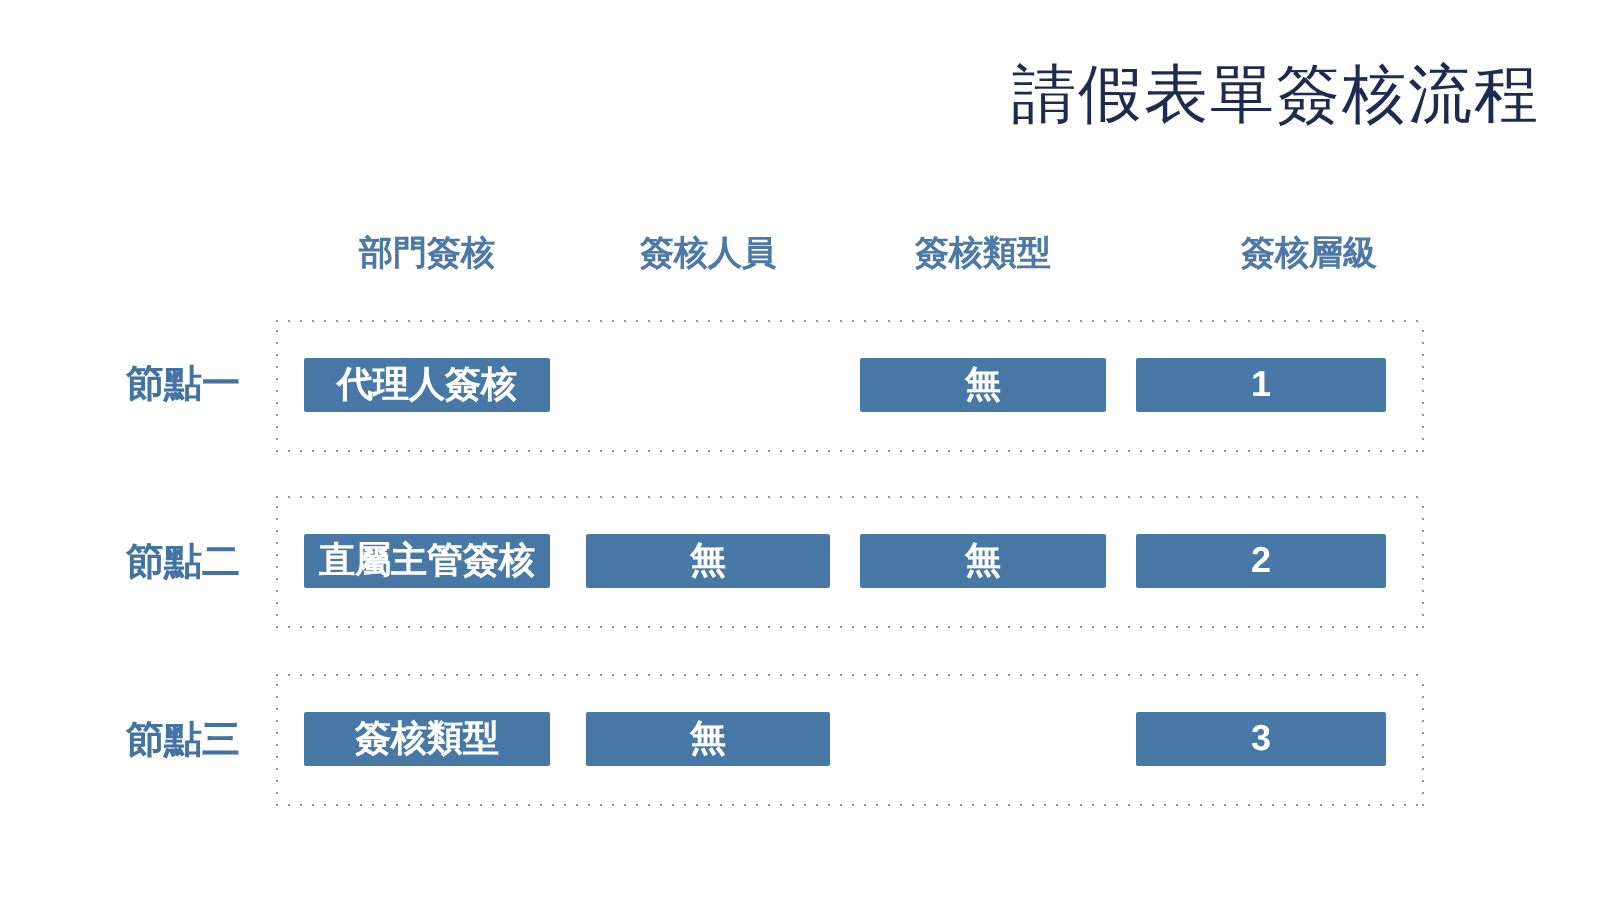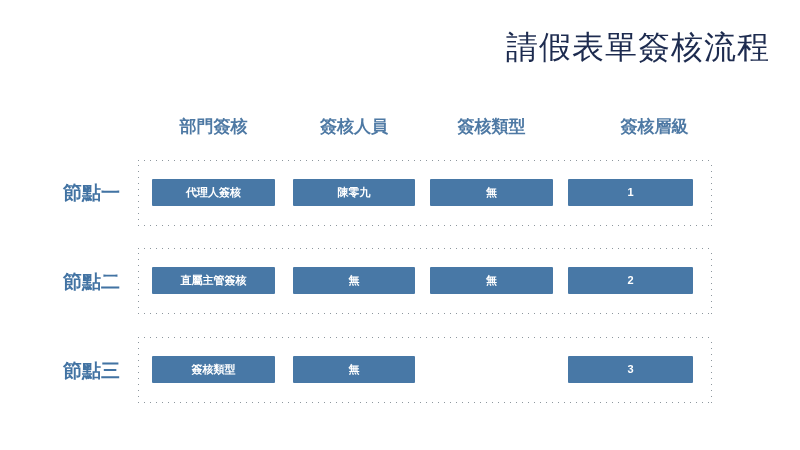--- a/index.html
+++ b/index.html
@@ -81,21 +81,21 @@
   .row-1 { top: 160px; }
   .row-2 { top: 248px; }
   .row-3 { top: 337px; }
 
   .cell {
     position: absolute;
     top: 19px;
     height: 27px;
     background: var(--button-bg);
     color: var(--button-text);
-    font-size: 11px;
+    font-size: 18px;
     font-weight: bold;
     text-align: center;
     line-height: 27px;
     border-radius: 1px;
     white-space: nowrap;
     overflow: hidden;
   }
   .cell-1 { left: 14px;  width: 123px; }
   .cell-2 { left: 155px; width: 122px; }
   .cell-3 { left: 292px; width: 123px; }
@@ -112,21 +112,20 @@
   <div class="col-header col-2">簽核人員</div>
   <div class="col-header col-3">簽核類型</div>
   <div class="col-header col-4">簽核層級</div>
 
   <div class="node-label node-label-1">節點一</div>
   <div class="node-label node-label-2">節點二</div>
   <div class="node-label node-label-3">節點三</div>
 
   <div class="row-box row-1">
     <div class="cell cell-1">代理人簽核</div>
-    <div class="cell cell-2">陳零九</div>
     <div class="cell cell-3">無</div>
     <div class="cell cell-4">1</div>
   </div>
 
   <div class="row-box row-2">
     <div class="cell cell-1">直屬主管簽核</div>
     <div class="cell cell-2">無</div>
     <div class="cell cell-3">無</div>
     <div class="cell cell-4">2</div>
   </div>

